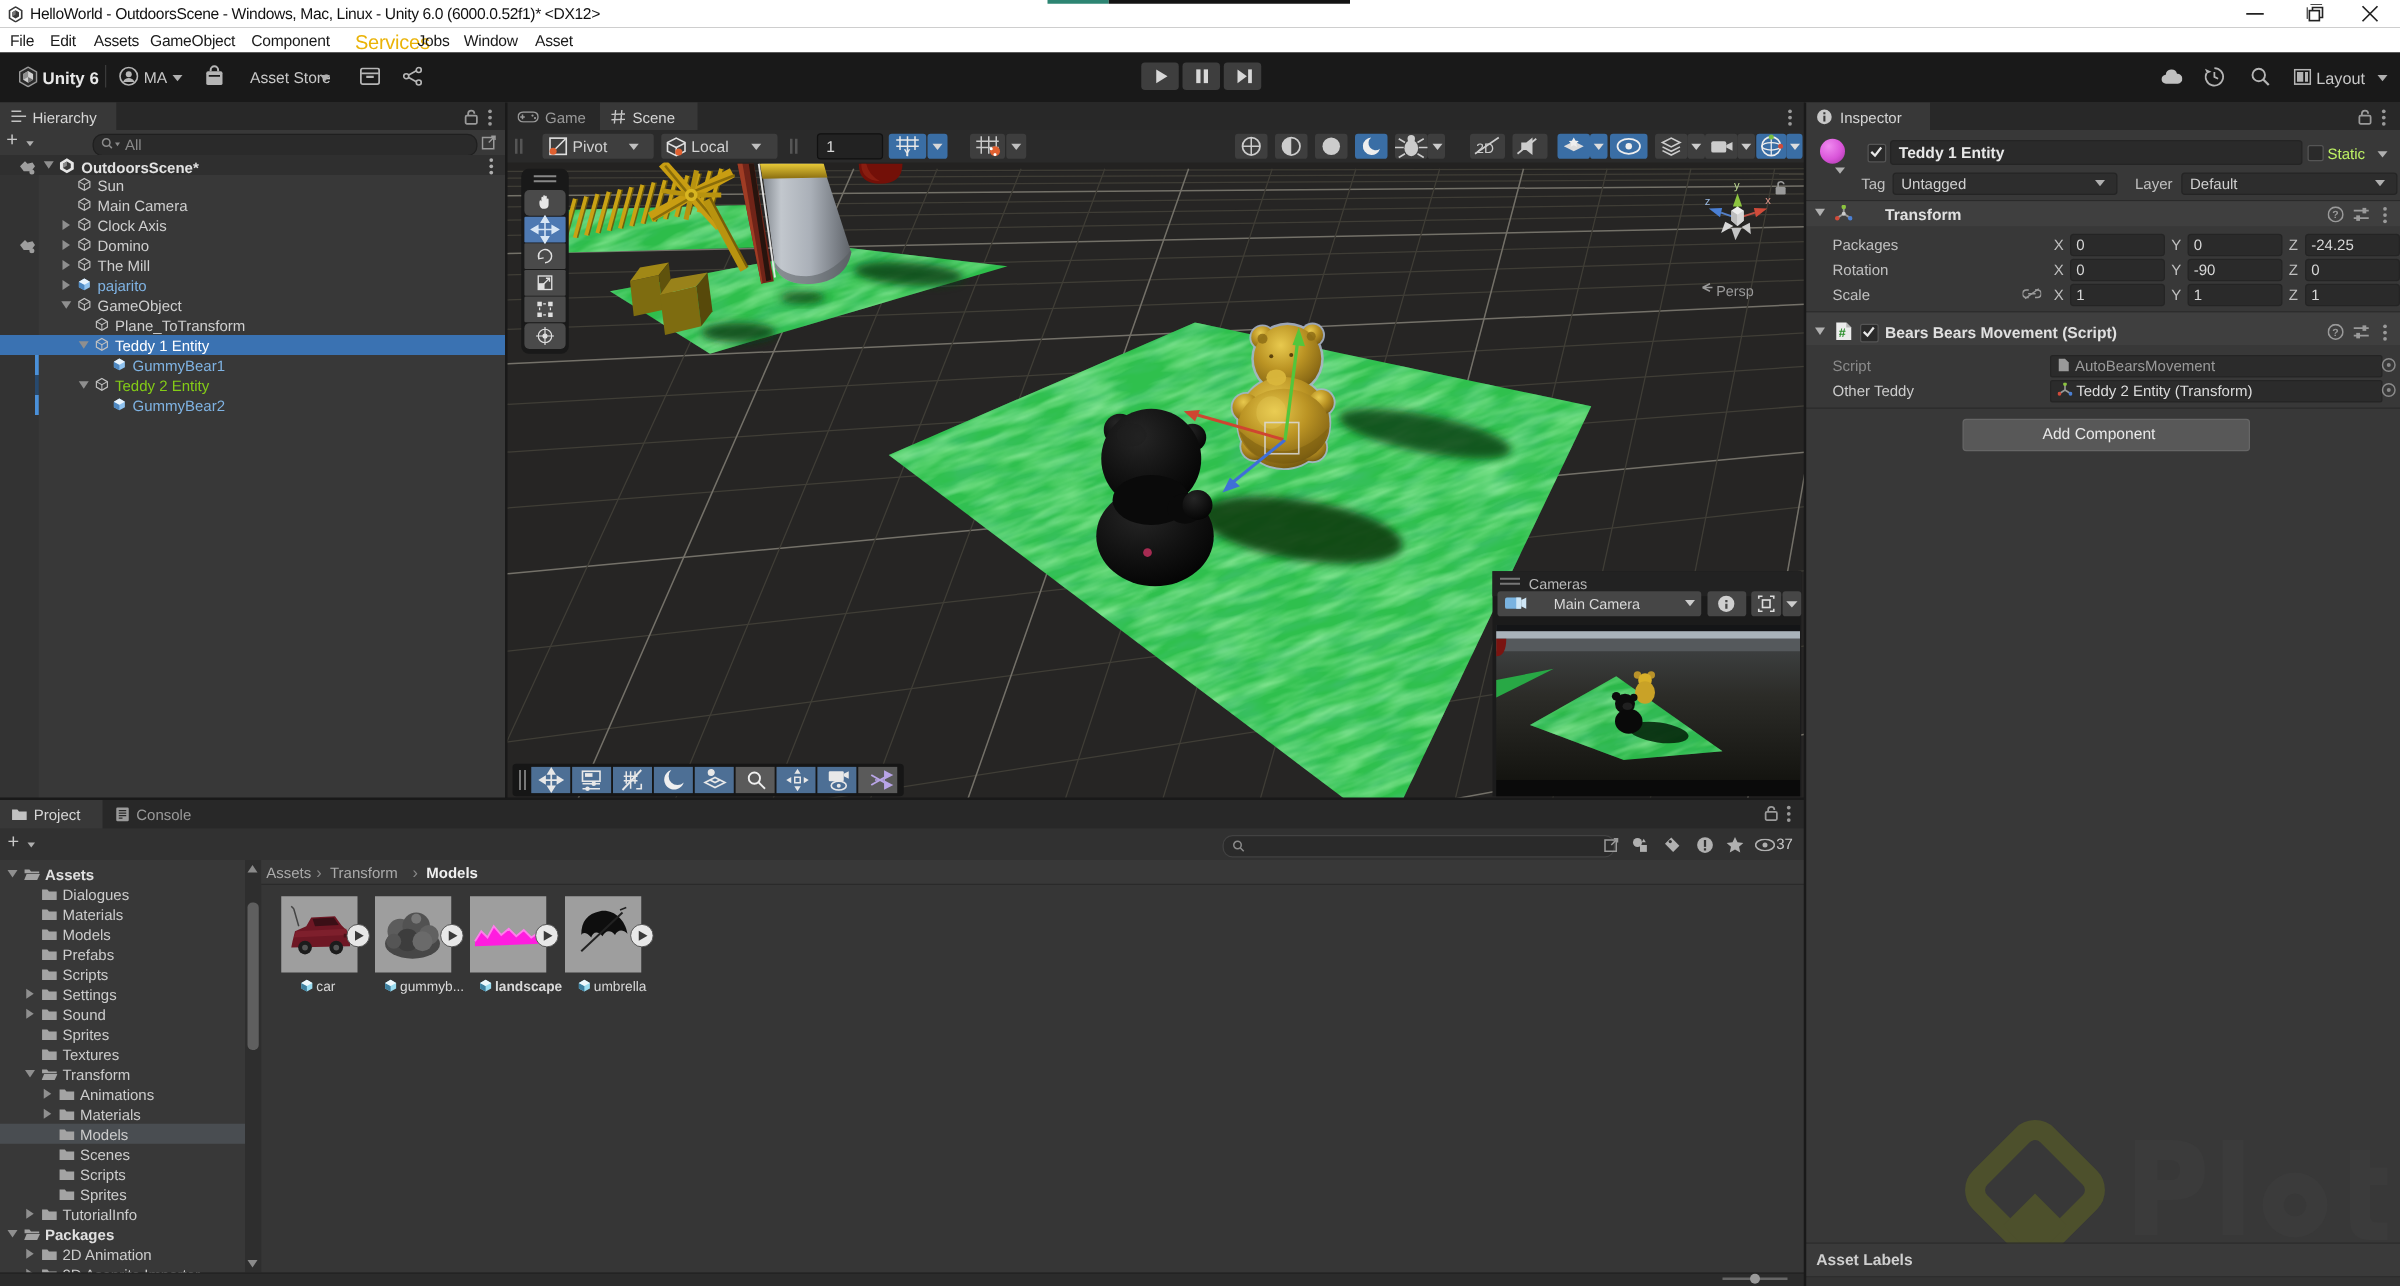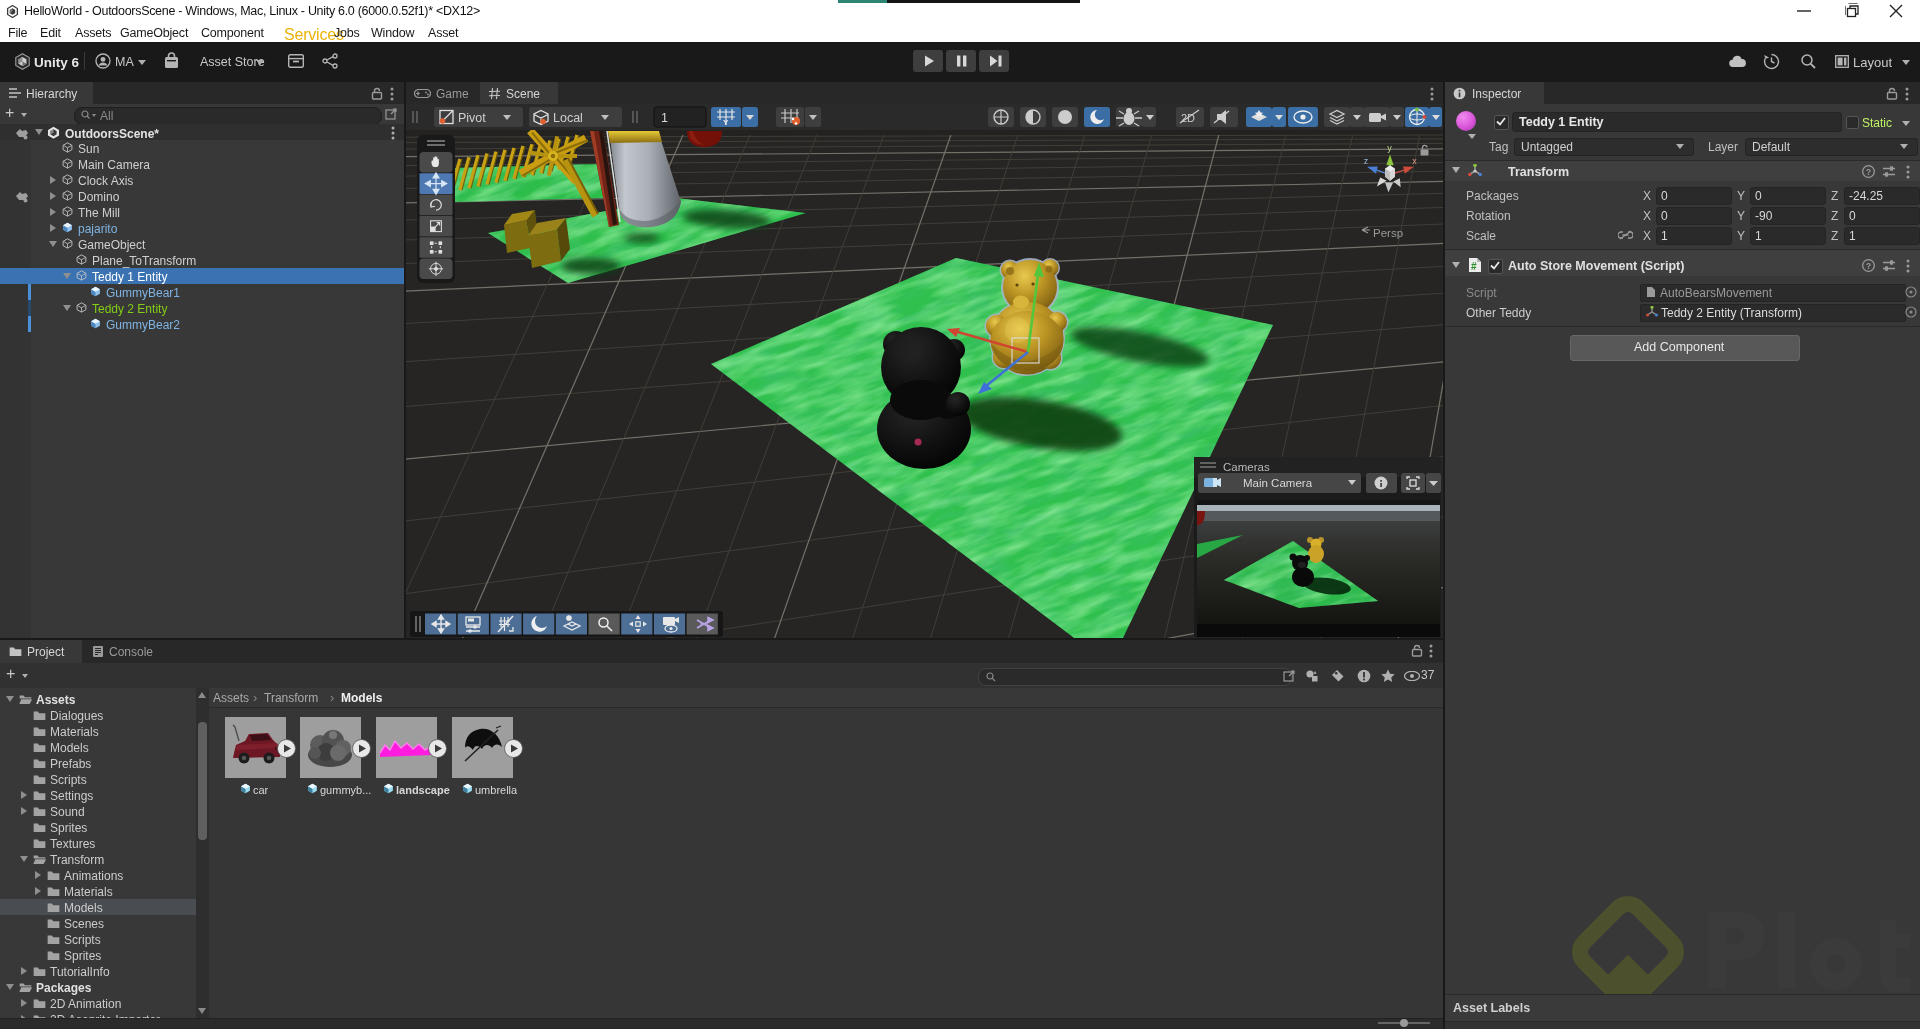--- a/index.html
+++ b/index.html
@@ -1086,21 +1086,21 @@
     <div class="a" style="left:1452px;top:262px;border-left:4.5px solid transparent;border-right:4.5px solid transparent;border-top:6px solid #b0b0b0"></div>
     <svg class="a" style="left:1468px;top:257px" width="14" height="16" viewBox="0 0 14 16">
 <path d="M1 1 H9 L13 5 V15 H1 Z" fill="#ececec"></path>
       <path d="M9 1 L9 5 H13 Z" fill="#b8b8b8"></path>
 <text x="3" y="12.5" font-size="10" font-weight="bold" fill="#2a8f2a">#</text>
     </svg>
     <div class="a" style="left:1488px;top:259px;width:13px;height:13px;background:#2a2a2a;border:1px solid #555;border-radius:2px"></div>
     <svg class="a" style="left:1490px;top:261px" width="10" height="9" viewBox="0 0 10 9">
 <path d="M1 4.5 L4 7.5 L9 1" fill="none" stroke="#e8e8e8" stroke-width="1.8"></path>
     </svg>
-    <div class="t" style="left:1508px;top:260px;font-size:12.5px;color:#e0e0e0;font-weight:bold;letter-spacing:0">Auto Store Movement (Script)</div>
+    <div class="t" style="left:1508px;top:260px;font-size:12.5px;color:#e0e0e0;font-weight:bold;letter-spacing:0">Bears Bears Movement (Script)</div>
     <svg class="a" style="left:1862px;top:259px" width="13" height="13" viewBox="0 0 14 14">
 <circle cx="7" cy="7" r="6.3" fill="none" stroke="#9a9a9a" stroke-width="1.4"></circle>
 <text x="4.2" y="10.5" font-size="9" fill="#9a9a9a" font-weight="bold">?</text>
     </svg>
     <svg class="a" style="left:1882px;top:259px" width="14" height="13" viewBox="0 0 14 13">
 <path d="M1 3.5 H13 M1 9.5 H13" stroke="#9a9a9a" stroke-width="1.3"></path>
 <rect x="8" y="1.3" width="3" height="4.4" fill="#9a9a9a"></rect>
       <rect x="3" y="7.3" width="3" height="4.4" fill="#9a9a9a"></rect>
     </svg>
     <svg class="a" style="left:1906px;top:259px" width="4" height="14" viewBox="0 0 4 14">

